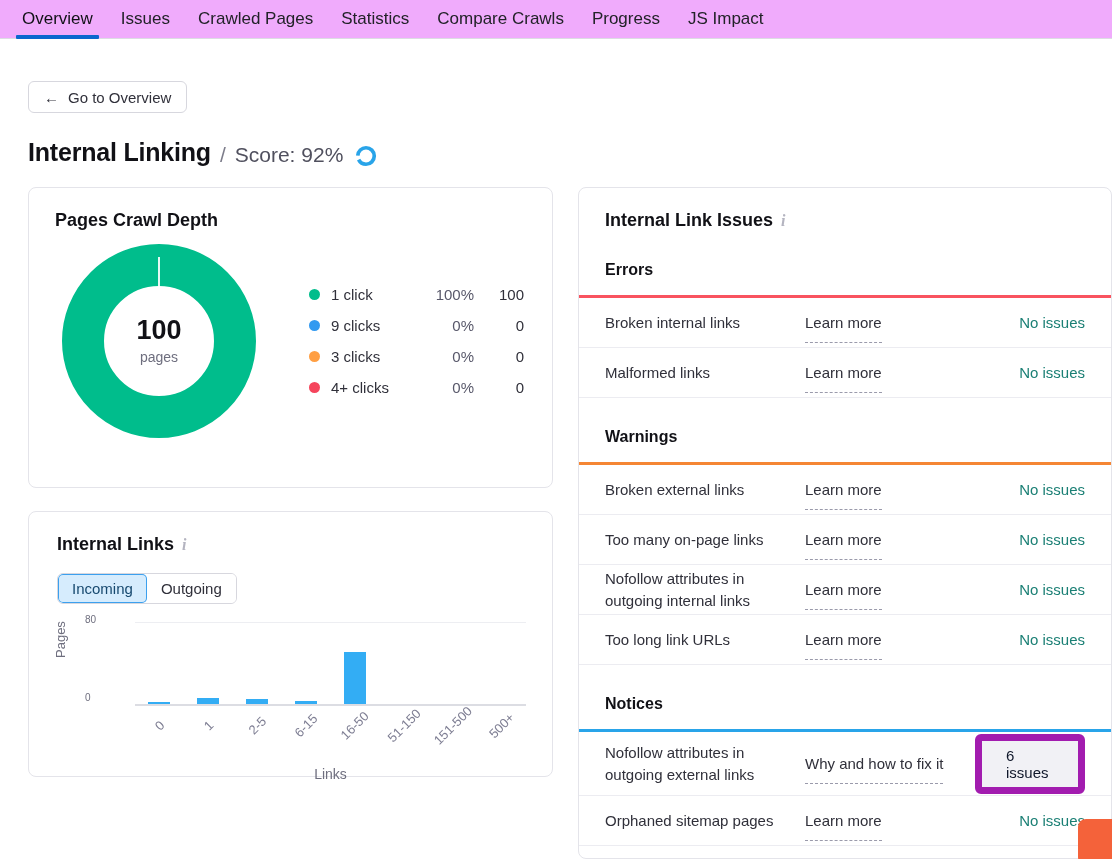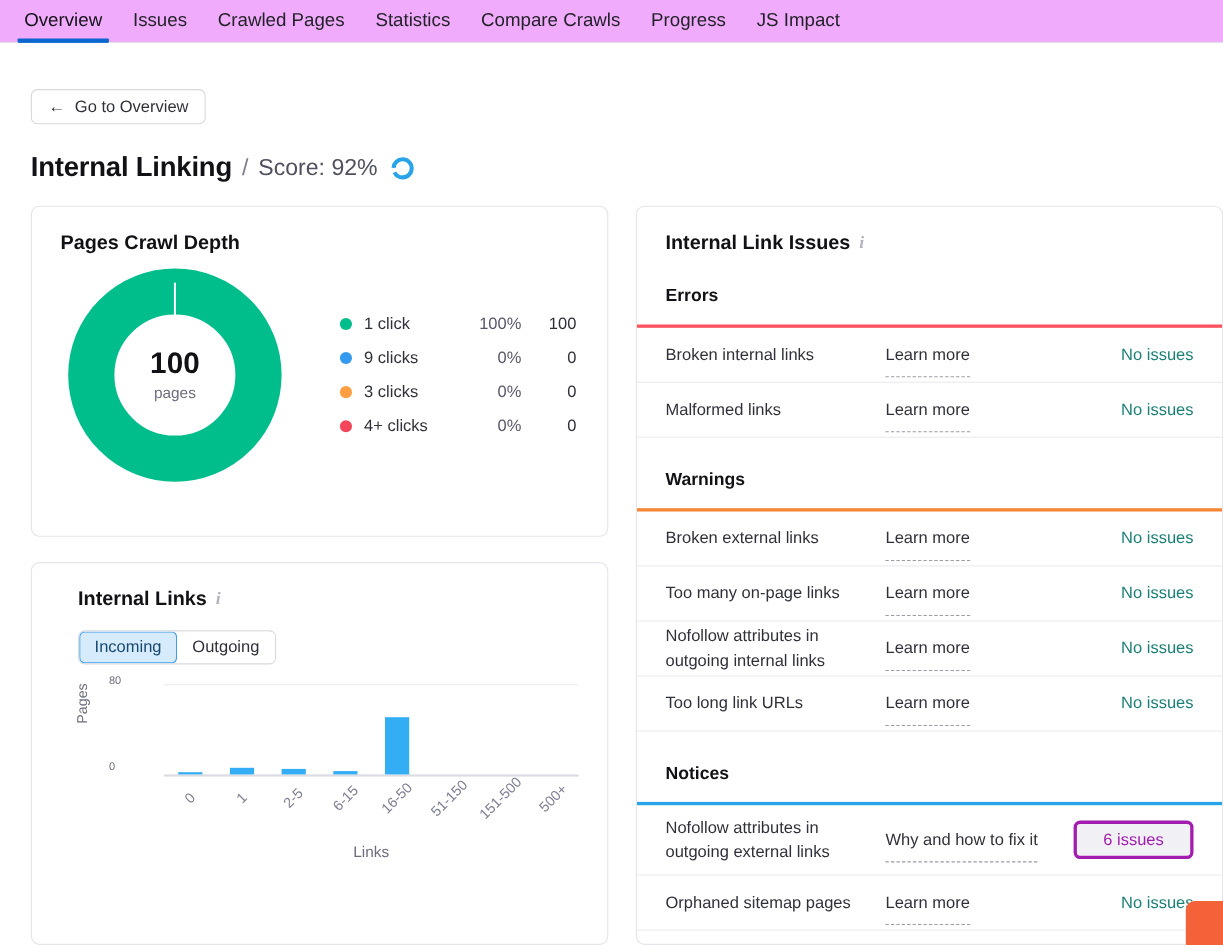--- a/index.html
+++ b/index.html
@@ -63,21 +63,21 @@
     border-radius: 6px;
     background: #fff;
     font-size: 15px;
     color: #30303a;
     cursor: pointer;
   }
   .back-arrow { font-size: 15px; line-height: 1; color: #30303a; }
 
   .page-title-row {
     display: flex;
-    align-items: center;
+    align-items: flex-end;
     gap: 9px;
     margin-top: 25px;
   }
   .page-title { font-size: 25px; font-weight: bold; color: #111116; letter-spacing: -.2px; }
   .score-sep { font-size: 21px; color: #7c7c8a; font-weight: normal; }
   .score-text { font-size: 21px; color: #50505e; }
   .score-ring { width: 22px; height: 22px; margin-left: 3px; display: block; }
 
   
   .cols { display: flex; gap: 25px; margin-top: 20px; align-items: flex-start; }
@@ -122,21 +122,21 @@
   .legend-row {
     display: flex; align-items: center;
     height: 31px; font-size: 15px; color: #30303a;
   }
   .legend-dot { width: 11px; height: 11px; border-radius: 50%; flex: none; }
   .legend-label { margin-left: 11px; width: 95px; }
   .legend-pct { width: 48px; text-align: right; color: #58586a; }
   .legend-count { width: 50px; text-align: right; color: #30303a; }
 
   
-  .bars-card { padding: 22px 26px 18px 42px; margin-top: 23px; height: 348px; }
+  .bars-card { padding: 22px 26px 18px 28px; margin-top: 23px; height: 266px; }
   .toggle {
     display: inline-flex;
     margin-top: 18px;
     border: 1px solid #d7d7de;
     border-radius: 6px;
     overflow: hidden;
     background: #fff;
   }
   .toggle-btn {
     font-size: 15px;
@@ -254,26 +254,26 @@
     text-align: right;
   }
   .issue-status {
     width: 100px; flex: none;
     text-align: right;
     font-size: 15px;
     color: #1a7f74;
   }
   .badge {
     display: inline-block;
-    border: 3px solid #a21caf;
+    border: 7px solid #a21caf;
     background: #f1f1f5;
     border-radius: 6px;
     padding: 6px 24px;
     font-size: 15px;
-    color: #a21caf;
+    color: #0f172a;
     cursor: pointer;
   }
   .status-cell { width: 110px; flex: none; display: flex; justify-content: flex-end; }
 
   
   .corner-widget {
     position: absolute;
     right: -12px;
     bottom: -6px;
     width: 46px; height: 46px;

